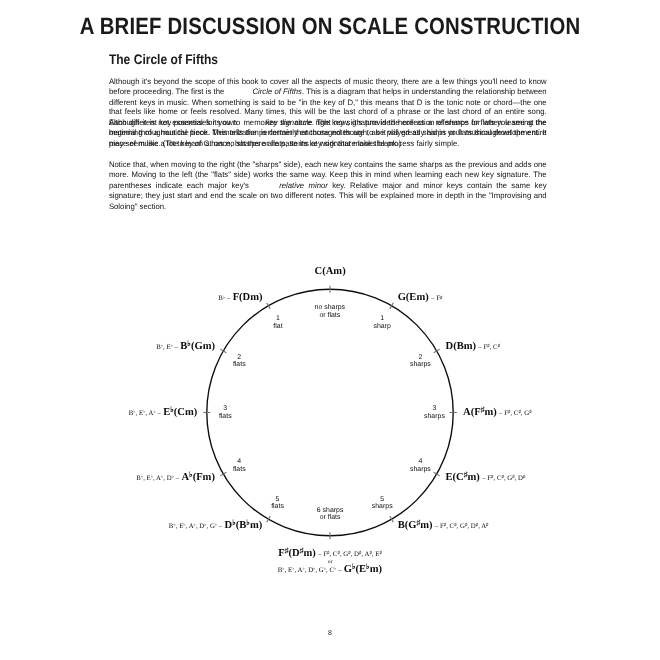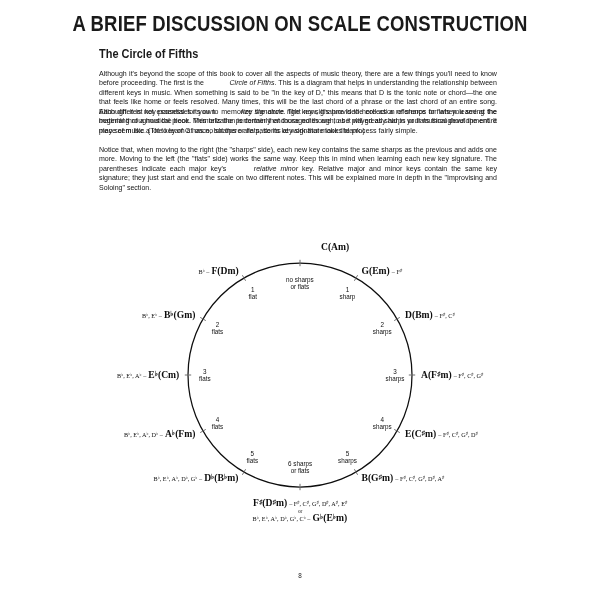--- a/index.html
+++ b/index.html
@@ -150,21 +150,21 @@
         <line x1="354.40000000000003" y1="229.22356393174692" x2="357.6" y2="234.76612651596733" stroke="#6f6f6f" stroke-width="1"></line>
         <line x1="300" y1="243.8" x2="300" y2="250.2" stroke="#6f6f6f" stroke-width="1"></line>
         <line x1="245.60000000000002" y1="229.22356393174692" x2="242.40000000000003" y2="234.76612651596736" stroke="#6f6f6f" stroke-width="1"></line>
         <line x1="205.77643606825308" y1="189.39999999999998" x2="200.23387348403264" y2="192.6" stroke="#6f6f6f" stroke-width="1"></line>
         <line x1="191.2" y1="135" x2="184.8" y2="135" stroke="#6f6f6f" stroke-width="1"></line>
         <line x1="205.77643606825308" y1="80.6" x2="200.23387348403267" y2="77.39999999999998" stroke="#6f6f6f" stroke-width="1"></line>
         <line x1="245.59999999999997" y1="40.776436068253105" x2="242.39999999999995" y2="35.2338734840327" stroke="#6f6f6f" stroke-width="1"></line>
       </svg>
     <div id="cf-labels">
         <div class="cf-count" style="left: 286px; top: 36px;">no sharps<br>or flats</div>
-        <div class="cf-label" style="left: 286px; top: 2px; margin-left: 35px;"><span class="keyname">C(Am)</span></div>
+        <div class="cf-label" style="left: 286px; top: 2px;"><span class="keyname">C(Am)</span></div>
         <div class="cf-count" style="left: 339.5px; top: 45.7276px;">1<br>sharp</div>
         <div class="cf-label" style="left: 361.5px; top: 26.443px;"><span class="keyname">G(Em)</span> <span class="accs">– F<sup>♯</sup></span></div>
         <div class="cf-count" style="left: 372.772px; top: 80.5px;">2<br>sharps</div>
         <div class="cf-label" style="left: 405.057px; top: 70px;"><span class="keyname">D(Bm)</span> <span class="accs">– F<sup>♯</sup>, C<sup>♯</sup></span></div>
         <div class="cf-count" style="left: 385.5px; top: 128px;">3<br>sharps</div>
         <div class="cf-label" style="left: 421px; top: 129.5px;"><span class="keyname">A(F<sup>♯</sup>m)</span> <span class="accs">– F<sup>♯</sup>, C<sup>♯</sup>, G<sup>♯</sup></span></div>
         <div class="cf-count" style="left: 372.772px; top: 175.5px;">4<br>sharps</div>
         <div class="cf-label" style="left: 405.057px; top: 189px;"><span class="keyname">E(C<sup>♯</sup>m)</span> <span class="accs">– F<sup>♯</sup>, C<sup>♯</sup>, G<sup>♯</sup>, D<sup>♯</sup></span></div>
         <div class="cf-count" style="left: 338px; top: 210.272px;">5<br>sharps</div>
         <div class="cf-label" style="left: 361.5px; top: 232.557px;"><span class="keyname">B(G<sup>♯</sup>m)</span> <span class="accs">– F<sup>♯</sup>, C<sup>♯</sup>, G<sup>♯</sup>, D<sup>♯</sup>, A<sup>♯</sup></span></div>

